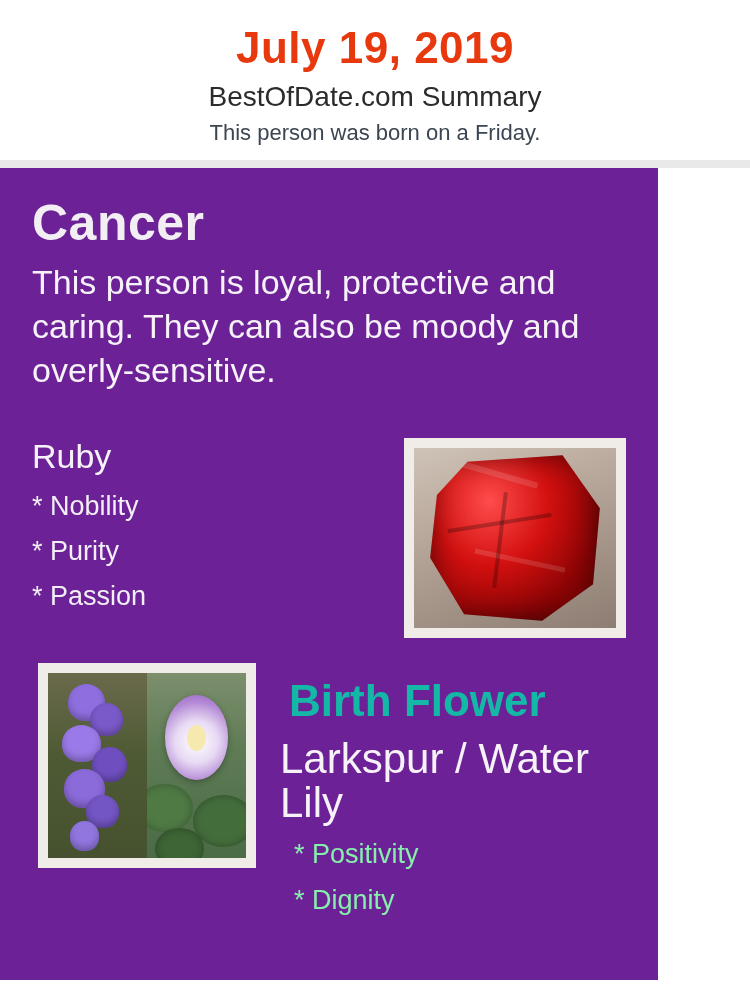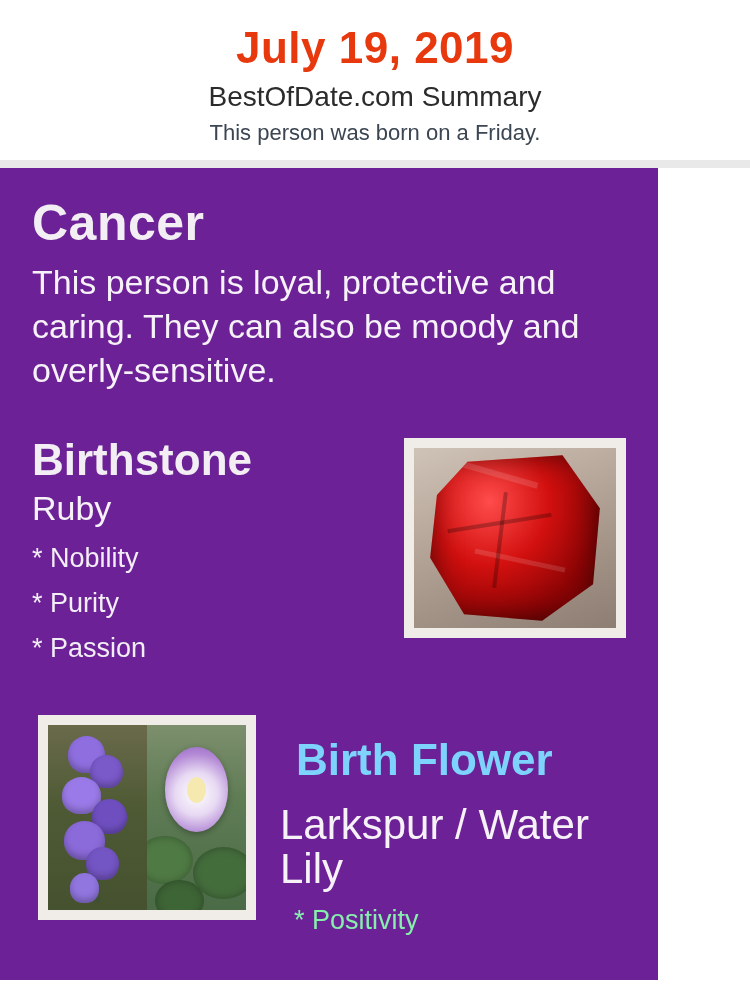--- a/index.html
+++ b/index.html
@@ -221,22 +221,22 @@
   .pad3 { left: 8%; top: 84%; width: 50%; height: 22%; background:#3e6536; }
 
   .flower-text {
     margin-left: 248px;
     padding-top: 2px;
   }
   .flower-title {
     font-size: 44px;
     font-weight: bold;
     line-height: 54px;
-    color: #7dd3fc;
-    margin: 16px;
+    color: #14b8a6;
+    margin: 9px;
   }
   .flower-name {
     font-size: 42px;
     line-height: 44px;
     color: #f6f2f8;
     margin: 0 0 6px 0;
   }
   .flower-trait {
     font-size: 27px;
     line-height: 46px;
@@ -253,21 +253,20 @@
   <div class="dayline">This person was born on a Friday.</div>
 </div>
 <div class="divider"></div>
 
 <div class="panel">
 
   <h1 class="sign-name">Cancer</h1>
   <p class="sign-desc">This person is loyal, protective and caring. They can also be moody and overly-sensitive.</p>
 
   <div class="stone-section">
-    <h2 class="stone-title">Birthstone</h2>
     <p class="stone-name">Ruby</p>
     <div class="trait">* Nobility</div>
     <div class="trait">* Purity</div>
     <div class="trait">* Passion</div>
 
     <div class="stone-photo">
       <div class="inner">
         <div class="gem">
           <div class="facet f1"></div>
           <div class="facet f2 fdark"></div>
@@ -298,16 +297,17 @@
           <div class="lily-center"></div>
           <div class="pad pad3"></div>
         </div>
       </div>
     </div>
 
     <div class="flower-text">
       <h2 class="flower-title">Birth Flower</h2>
       <p class="flower-name">Larkspur / Water Lily</p>
       <div class="flower-trait">* Positivity</div>
+      <div class="flower-trait">* Dignity</div>
     </div>
   </div>
 
 </div>
 
 </body></html>

